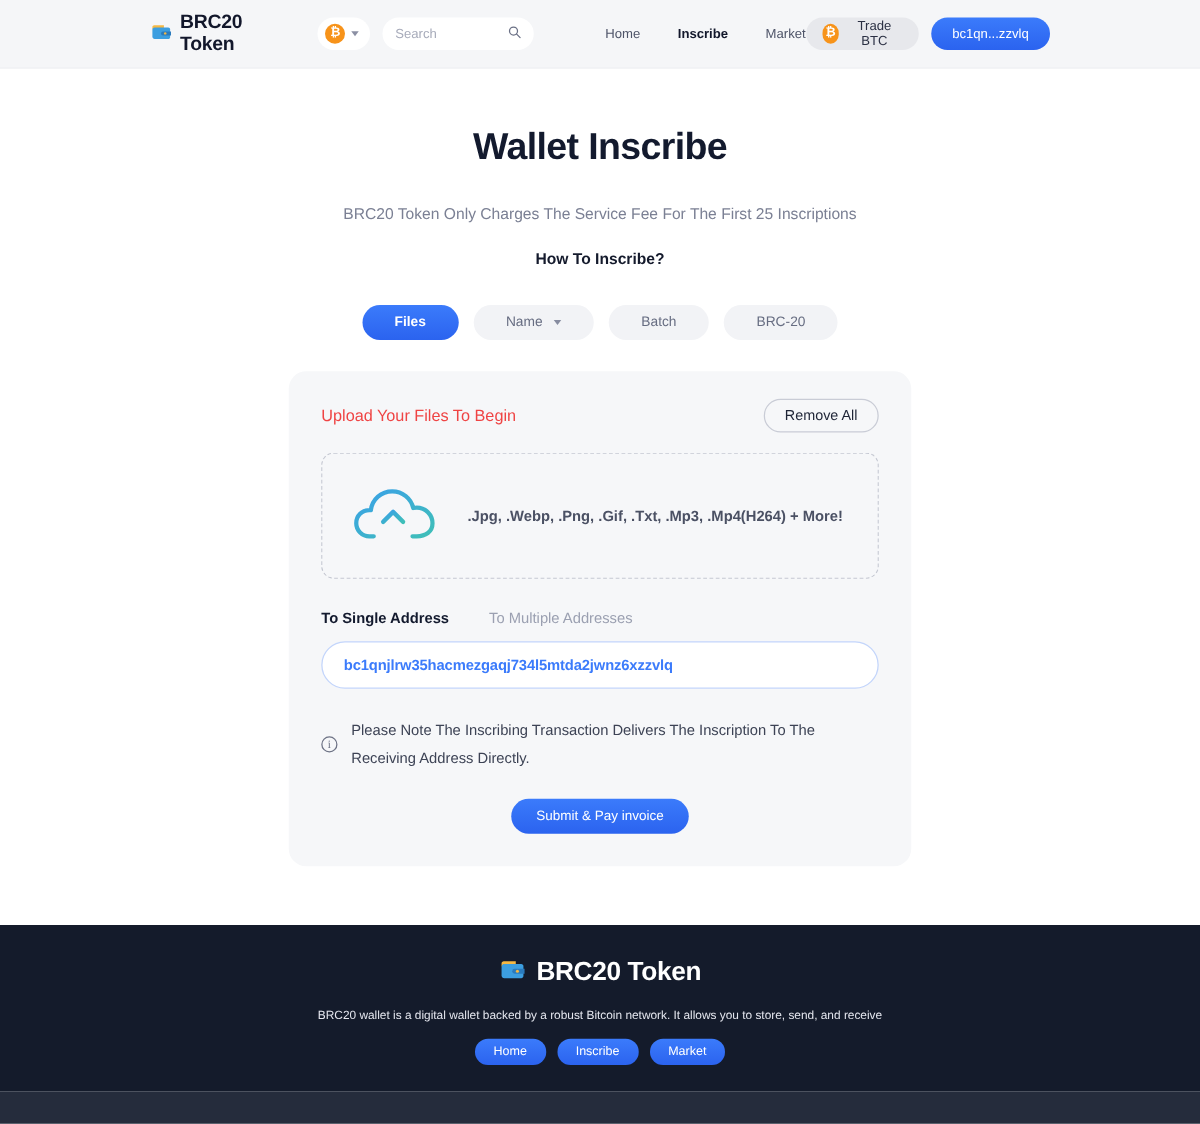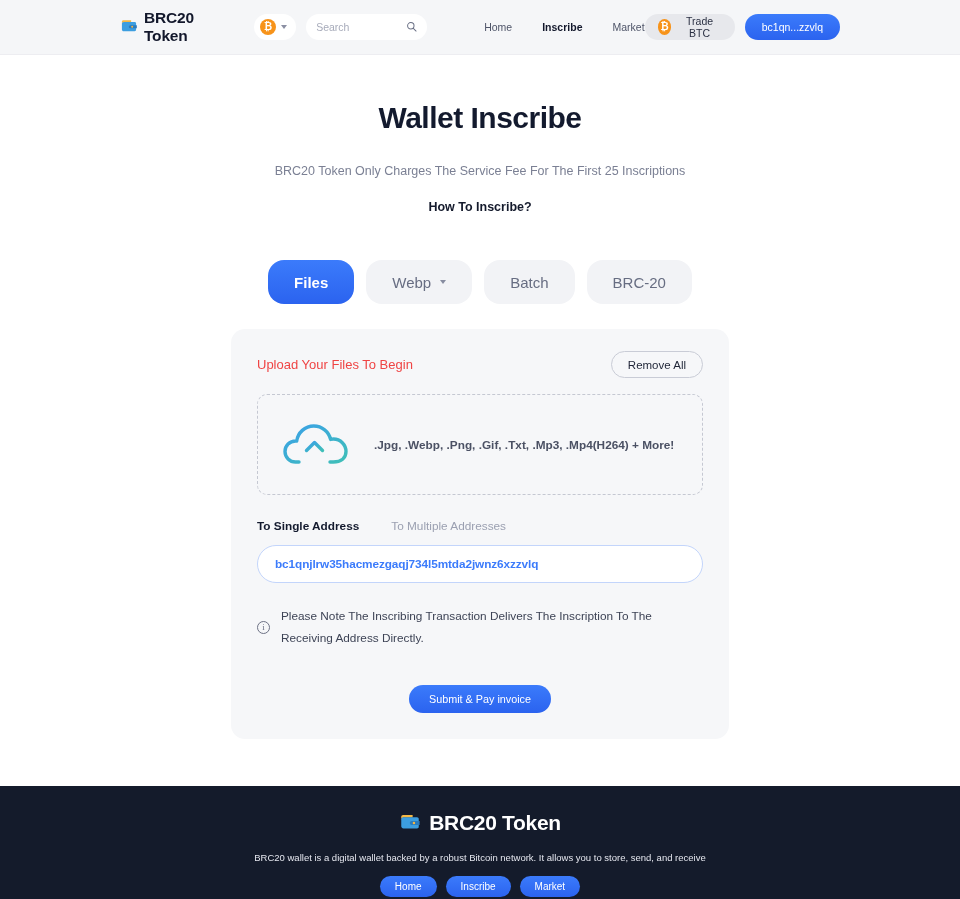--- a/index.html
+++ b/index.html
@@ -152,34 +152,33 @@
     margin-top: 19px;
   }
 
   .tabs {
     display: flex;
     justify-content: center;
     gap: 12px;
     margin-top: 30px;
   }
   .tab {
-    height: 44px;
+    height: 28px;
     border-radius: 16px;
     background: #f2f3f6;
     color: #676d82;
-    font-size: 15px;
+    font-size: 11px;
     display: flex;
     align-items: center;
     justify-content: center;
     padding: 0 26px;
     cursor: pointer;
     border: none;
     font-family: "Liberation Sans", sans-serif;
     gap: 9px;
-    margin-top: 16px;
   }
   .tab.active {
     background: linear-gradient(180deg, #3b7bfb 0%, #2b63ef 100%);
     color: #fff;
     font-weight: bold;
   }
   .tab .chev2 {
     width: 0; height: 0;
     border-left: 3.5px solid transparent;
     border-right: 3.5px solid transparent;
@@ -279,21 +278,21 @@
     display: flex; align-items: center; justify-content: center;
     flex: 0 0 auto;
     font-family: "Liberation Serif", serif;
   }
   .note-text {
     font-size: 11.8px;
     color: #3d4355;
     line-height: 22px;
   }
 
-  .submit-wrap { display: flex; justify-content: center; margin-top: 36px; }
+  .submit-wrap { display: flex; justify-content: center; margin-top: 22px; }
   .submit-btn {
     height: 28px;
     border-radius: 16px;
     background: linear-gradient(180deg, #3b7bfb 0%, #2b63ef 100%);
     color: #fff;
     font-size: 10.8px;
     padding: 0 20px;
     border: none;
     cursor: pointer;
     font-family: "Liberation Sans", sans-serif;
@@ -410,21 +409,21 @@
     <div>BRC20 Token Only Charges The Service Fee For The First 25 Inscriptions</div>
   </div>
 
   <div class="how-to">How To Inscribe?</div>
 
   <div class="tabs">
     <button class="tab active">
       <span>Files</span>
     </button>
     <button class="tab">
-      <span>Webp</span>
+      <span>Name</span>
       <span class="chev2"></span>
     </button>
     <button class="tab">
       <span>Batch</span>
     </button>
     <button class="tab">
       <span>BRC-20</span>
     </button>
   </div>
 

